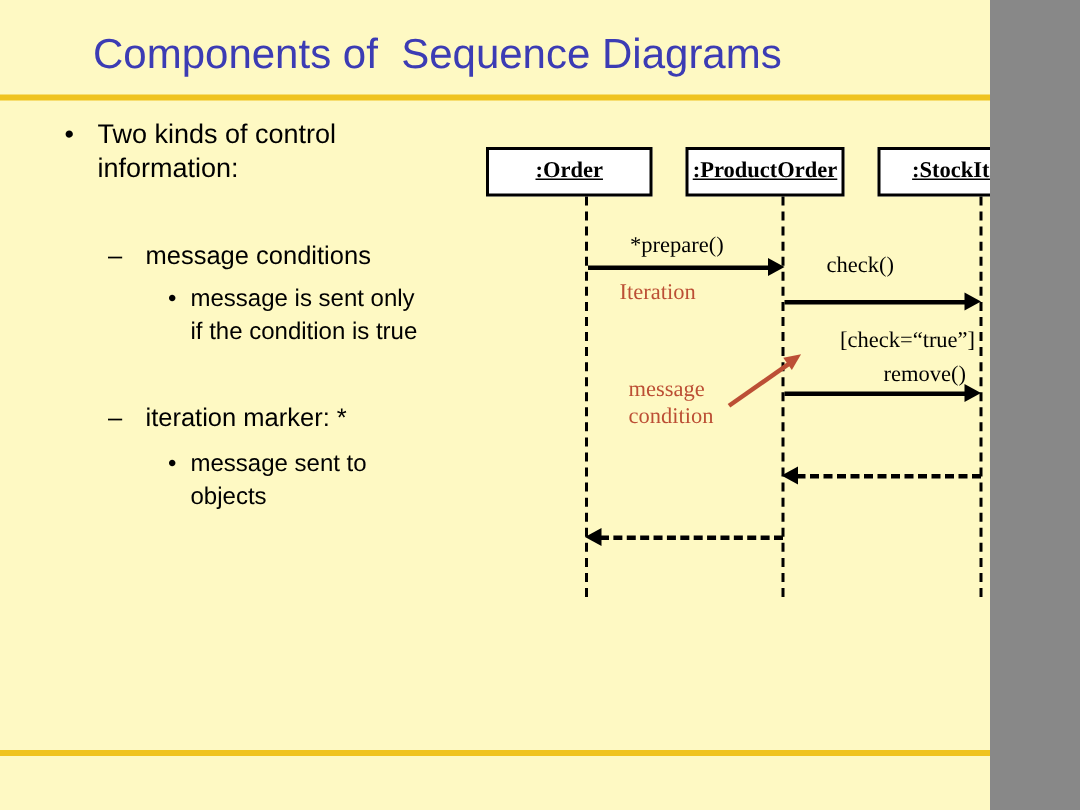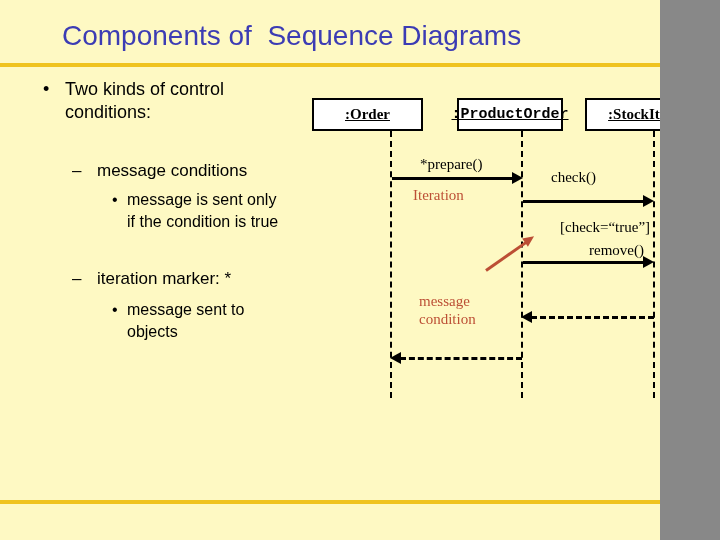--- a/index.html
+++ b/index.html
@@ -41,21 +41,21 @@
     font-family:"Liberation Serif",serif;font-weight:bold;font-size:15px;
     text-decoration:underline;white-space:nowrap;
   }
   .lifeline{position:absolute;top:131px;height:267px;width:0;border-left:2px dashed var(--ink);}
   .msg{position:absolute;height:3px;background:var(--ink);}
   .ret{position:absolute;height:0;border-top:3px dashed var(--ink);}
   .head-r{position:absolute;width:0;height:0;border-top:6px solid transparent;border-bottom:6px solid transparent;border-left:11px solid var(--ink);}
   .head-l{position:absolute;width:0;height:0;border-top:6px solid transparent;border-bottom:6px solid transparent;border-right:11px solid var(--ink);}
   .dlabel{position:absolute;font-family:"Liberation Serif",serif;font-size:15px;white-space:nowrap;}
   .red{color:var(--diagram-red);}
-  .cond-lines{line-height:18px;margin-top:41px;}
+  .cond-lines{line-height:18px;}
   .red-arrow{
     position:absolute;left:486px;top:269px;width:49px;height:3px;
     background:var(--diagram-red);transform-origin:0 50%;transform:rotate(-35deg);
   }
   .red-arrow .head{
     position:absolute;right:-10px;top:-4px;width:0;height:0;
     border-top:5px solid transparent;border-bottom:5px solid transparent;
     border-left:11px solid var(--diagram-red);
   }
 </style>
@@ -65,21 +65,21 @@
 <div class="slide">
 
   <div class="title">Components of  Sequence Diagrams</div>
   <div class="rule top"></div>
   <div class="rule bottom"></div>
 
   <div class="b-item lvl1" style="left:43px;top:78px;">
     <span class="marker" style="width:22px;">•</span>
     <div class="lines">
       <div>Two kinds of control</div>
-      <div>conditions:</div>
+      <div>information:</div>
     </div>
   </div>
 
   <div class="b-item lvl2" style="left:72px;top:160px;">
     <span class="marker" style="width:25px;">–</span>
     <div class="lines">
       <div>message conditions</div>
     </div>
   </div>
 
@@ -101,22 +101,22 @@
   <div class="b-item lvl3" style="left:112px;top:299px;">
     <span class="marker" style="width:15px;">•</span>
     <div class="lines">
       <div>message sent to</div>
       <div>objects</div>
     </div>
   </div>
 
   <div>
 
-    <div class="obj" style="left:312px;width:111px;">:Order</div>
-    <div class="obj" style="left:457px;width:106px;font-family:Liberation Mono, monospace;">:ProductOrder</div>
+    <div class="obj" style="left:324px;width:111px;">:Order</div>
+    <div class="obj" style="left:457px;width:106px;">:ProductOrder</div>
     <div class="obj" style="left:585px;width:117px;">:StockItem</div>
 
     <div class="lifeline" style="left:390px;"></div>
     <div class="lifeline" style="left:521px;"></div>
     <div class="lifeline" style="left:653px;"></div>
 
     <div class="dlabel" style="left:420px;top:156px;">*prepare()</div>
     <div class="msg" style="left:392px;top:177px;width:122px;"></div>
     <div class="head-r" style="left:512px;top:172px;"></div>
 

